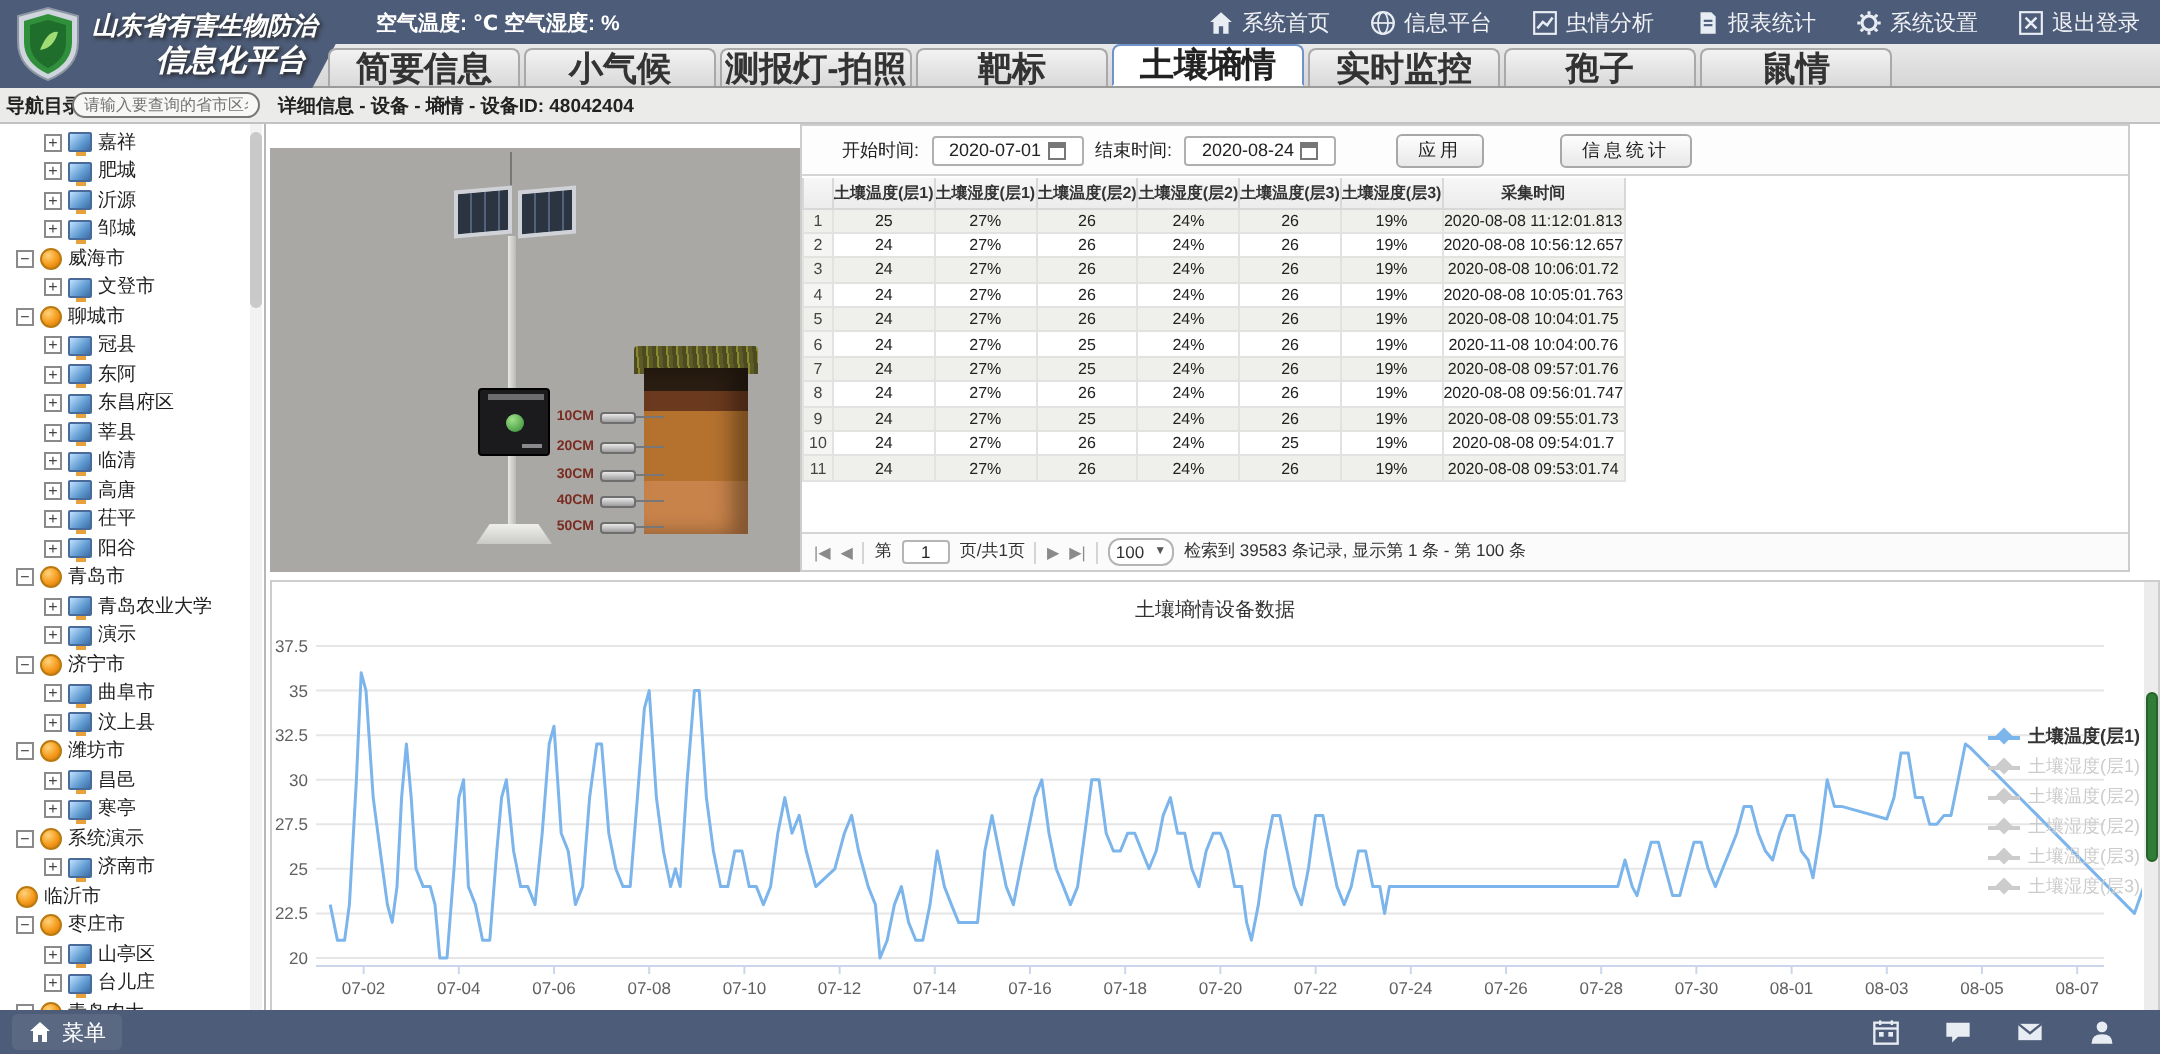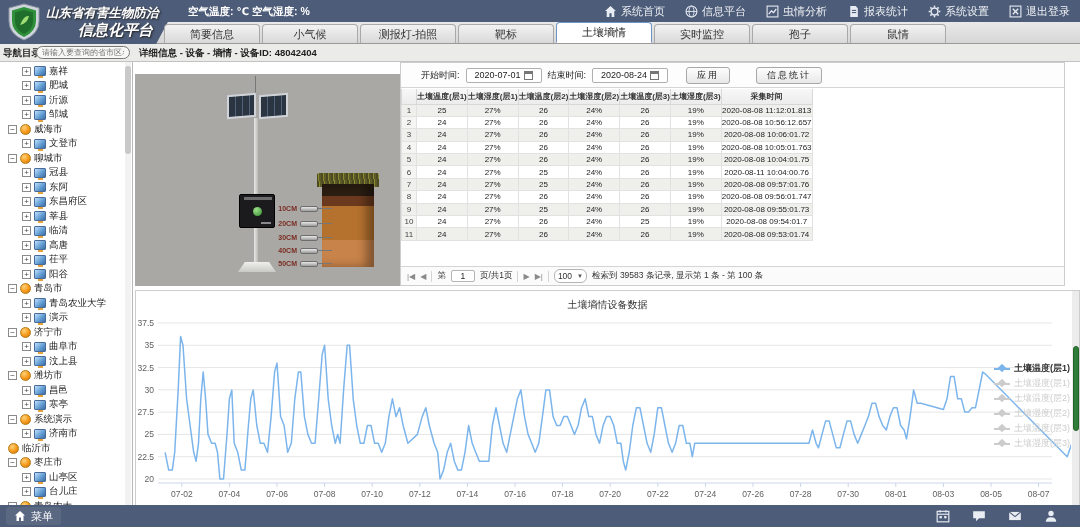--- a/index.html
+++ b/index.html
@@ -17,21 +17,21 @@
   .top-menu { position:absolute; right:10px; top:0; height:22px; display:flex; align-items:center; gap:20px; z-index:2; }
   .top-menu .mitem { display:flex; align-items:center; gap:4px; color:#f0f2f6; font-size:11px; cursor:pointer; white-space:nowrap; }
   .top-menu svg { display:block; }
 
   
   .tab-bar { position:absolute; left:148px; top:22px; right:0; height:22px;
     background:linear-gradient(#e9e9e9,#d6d6d6); border-bottom:1px solid #9a9a9a; z-index:1; }
   .tab-bar::before { content:""; position:absolute; left:-14px; top:0; width:28px; height:22px; background:#4d5c78; transform:skewX(-28deg); }
   .tabs { position:absolute; left:16px; bottom:0; display:flex; align-items:flex-end; }
   .tab { width:96px; height:19px; margin-right:2px; display:flex; align-items:center; justify-content:center;
-    font-size:11px; font-weight:normal; color:#333; background:linear-gradient(#f2f2f2,#d9d9d9);
+    font-size:17px; font-weight:bold; color:#333; background:linear-gradient(#f2f2f2,#d9d9d9);
     border:1px solid #a9a9a9; border-bottom:none; border-radius:4px 4px 0 0; cursor:pointer; white-space:nowrap; }
   .tab.active { background:#fff; border:1px solid #6e93c6; border-bottom:1px solid #fff; height:21px; color:#222; }
 
   
   .crumb-bar { position:absolute; left:0; top:44px; width:1080px; height:18px; background:#ebebe9; border-bottom:1px solid #c2c2c2; z-index:2; }
   .nav-label { position:absolute; left:3px; top:3px; font-size:9.5px; color:#222; font-weight:bold; }
   .tree-search { position:absolute; left:36px; top:2px; width:94px; height:13px; font-size:8px; color:#555;
     border:1px solid #777; border-radius:7px; background:#f7f7f5; padding:0 5px; outline:none; }
   .detail-text { position:absolute; left:139px; top:3px; font-size:9.5px; color:#222; font-weight:bold; white-space:nowrap; }
 
@@ -71,21 +71,21 @@
   .sensor-body { width:18px; height:6px; background:linear-gradient(#e8e8e8,#9c9c9c); border:1px solid #6e6e6e; border-radius:2px; margin-left:3px; }
   .sensor-line { width:14px; height:1px; background:#777; }
 
   
   .data-panel { position:absolute; left:400px; top:62px; width:665px; height:224px; border:1px solid #cdcdcd; background:#fff; }
   .toolbar { position:absolute; left:0; top:0; right:0; height:25px; border-bottom:1px solid #d5d5d5; display:flex; align-items:center; padding-left:20px; gap:6px; background:#fdfdfd; }
   .tb-label { font-size:9px; color:#222; }
   .date-box { width:76px; height:15px; border:1px solid #b0b0b0; border-radius:2px; display:flex; align-items:center; justify-content:center; gap:3px; font-size:9px; color:#222; background:#fff; cursor:pointer; }
   .cal-ico { width:9px; height:9px; border:1px solid #777; border-top:3px solid #777; display:inline-block; }
   .btn { height:17px; padding:0 10px; border:1px solid #a8a8a8; border-radius:3px; background:linear-gradient(#fdfdfd,#e8e8e8);
-    font-size:9px; color:#222; display:flex; align-items:center; cursor:pointer; letter-spacing:2px; }
+    font-size:9px; color:#222; display:flex; align-items:center; cursor:pointer; letter-spacing:2px;margin-left:12px; }
   .grid { position:absolute; left:0; top:26px; border-collapse:collapse; table-layout:fixed; }
   .grid th { background:linear-gradient(#f7f7f7,#ececec); border:1px solid #d8d8d8; border-top:none; font-size:8px; font-weight:bold; color:#333; height:15px; white-space:nowrap; overflow:hidden; }
   .grid td { border:1px solid #e2e2e0; font-size:8px; color:#222; height:12.4px; text-align:center; white-space:nowrap; overflow:hidden; }
   .grid tr:nth-child(even) td { background:#efefeb; }
   .grid td.rowno { background:#f5f5f3; color:#444; }
   .pager { position:absolute; left:0; right:0; bottom:0; height:19px; border-top:1px solid #d5d5d5; background:#fbfbfb; display:flex; align-items:center; gap:5px; padding-left:6px; font-size:8.5px; color:#333; }
   .pg-btn { color:#8a8a8a; font-size:8px; cursor:pointer; }
   .pg-sep { width:1px; height:11px; background:#d5d5d5; }
   .pg-input { width:24px; height:12px; border:1px solid #b5b5b5; border-radius:2px; font-size:8.5px; text-align:center; color:#222; }
   .pg-select { height:14px; border:1px solid #b5b5b5; border-radius:6px; background:#fff; font-size:8.5px; padding:0 3px; display:flex; align-items:center; gap:5px; cursor:pointer; }
@@ -505,21 +505,21 @@
             <td class="">2020-08-08 10:04:01.75</td>
           </tr>
           <tr>
             <td class="rowno">6</td>
             <td class="">24</td>
             <td class="">27%</td>
             <td class="">25</td>
             <td class="">24%</td>
             <td class="">26</td>
             <td class="">19%</td>
-            <td class="">2020-08-11 10:04:00.76</td>
+            <td class="">2020-11-08 10:04:00.76</td>
           </tr>
           <tr>
             <td class="rowno">7</td>
             <td class="">24</td>
             <td class="">27%</td>
             <td class="">25</td>
             <td class="">24%</td>
             <td class="">26</td>
             <td class="">19%</td>
             <td class="">2020-08-08 09:57:01.76</td>

